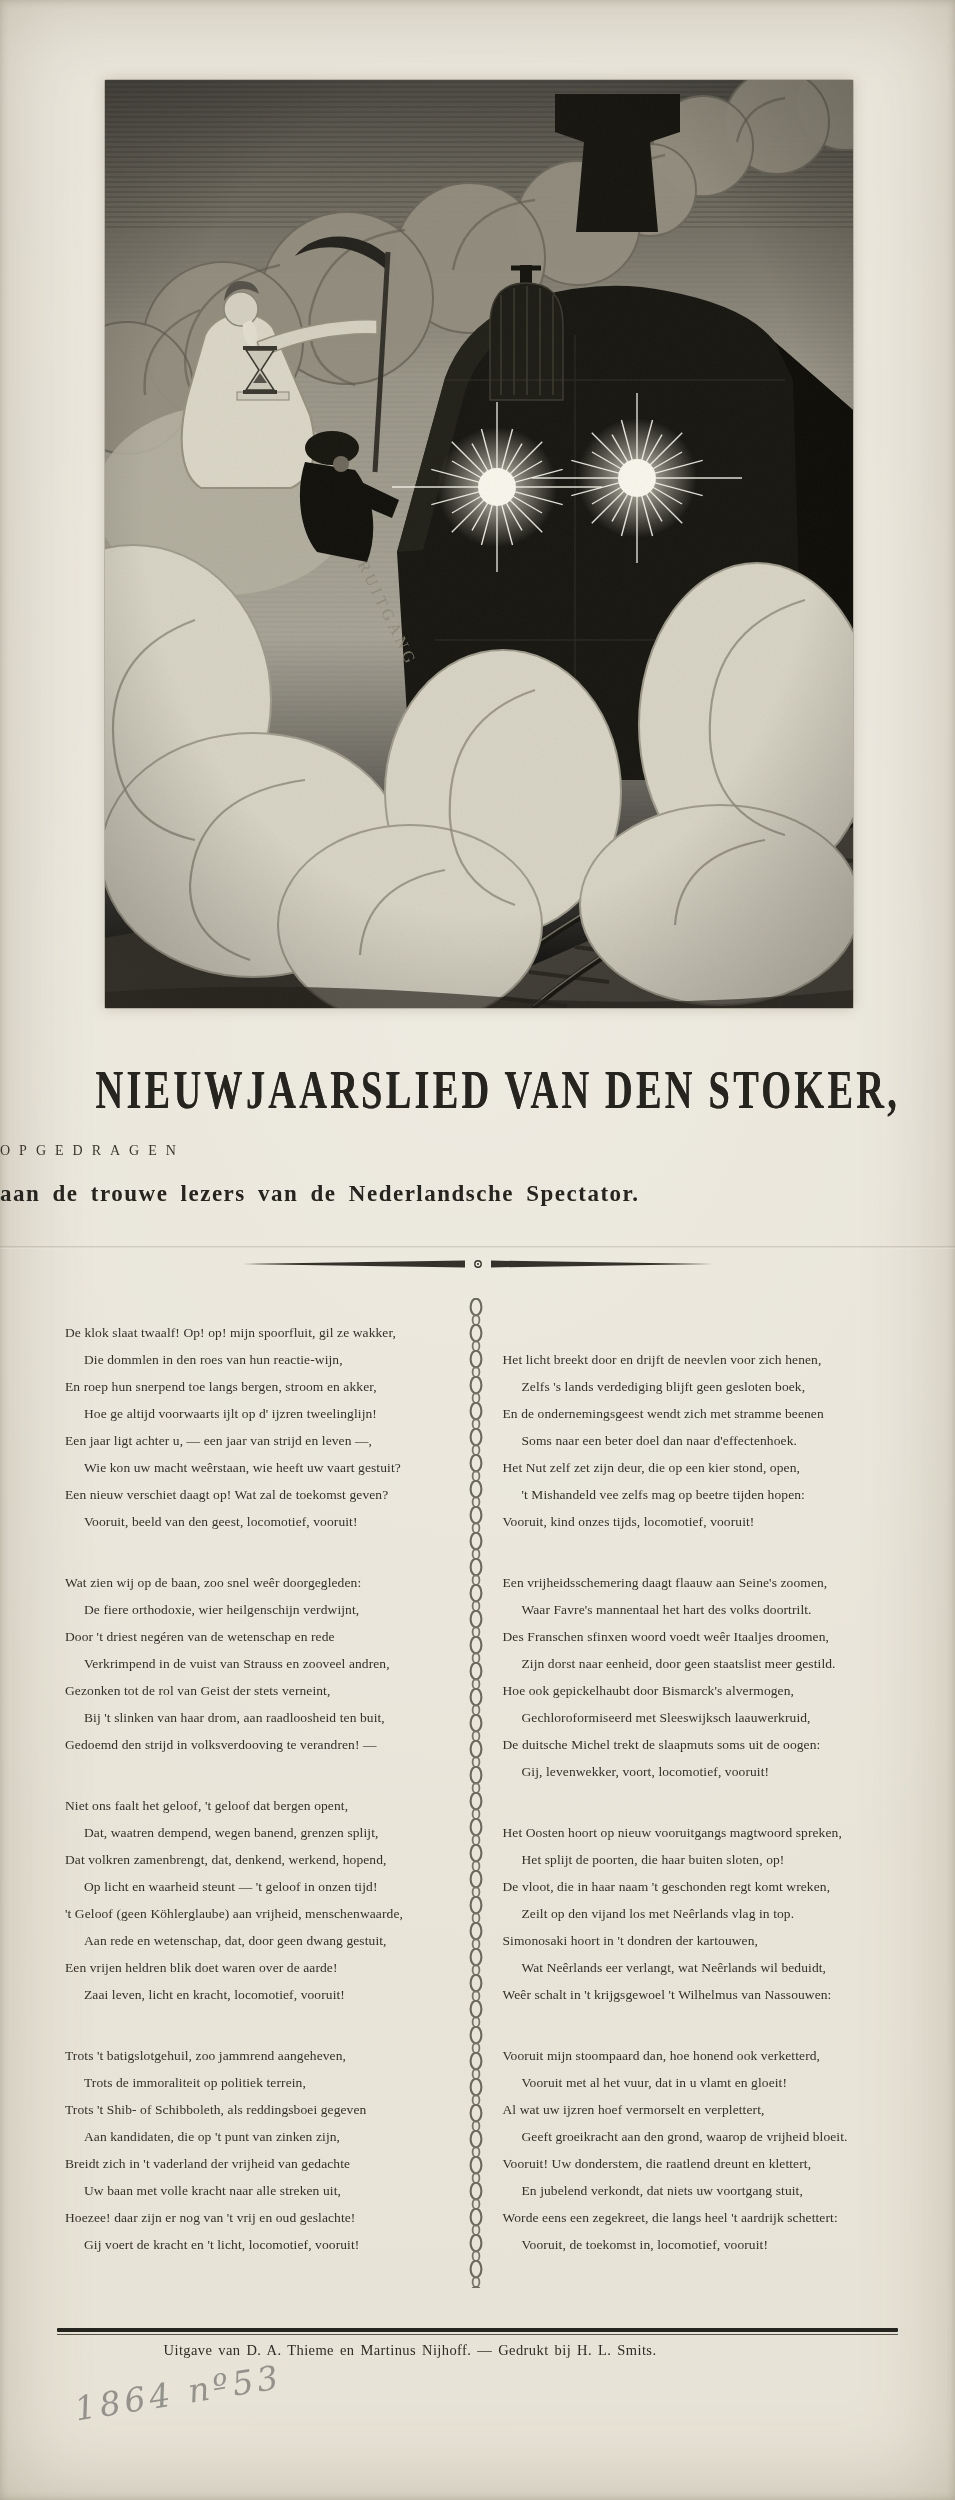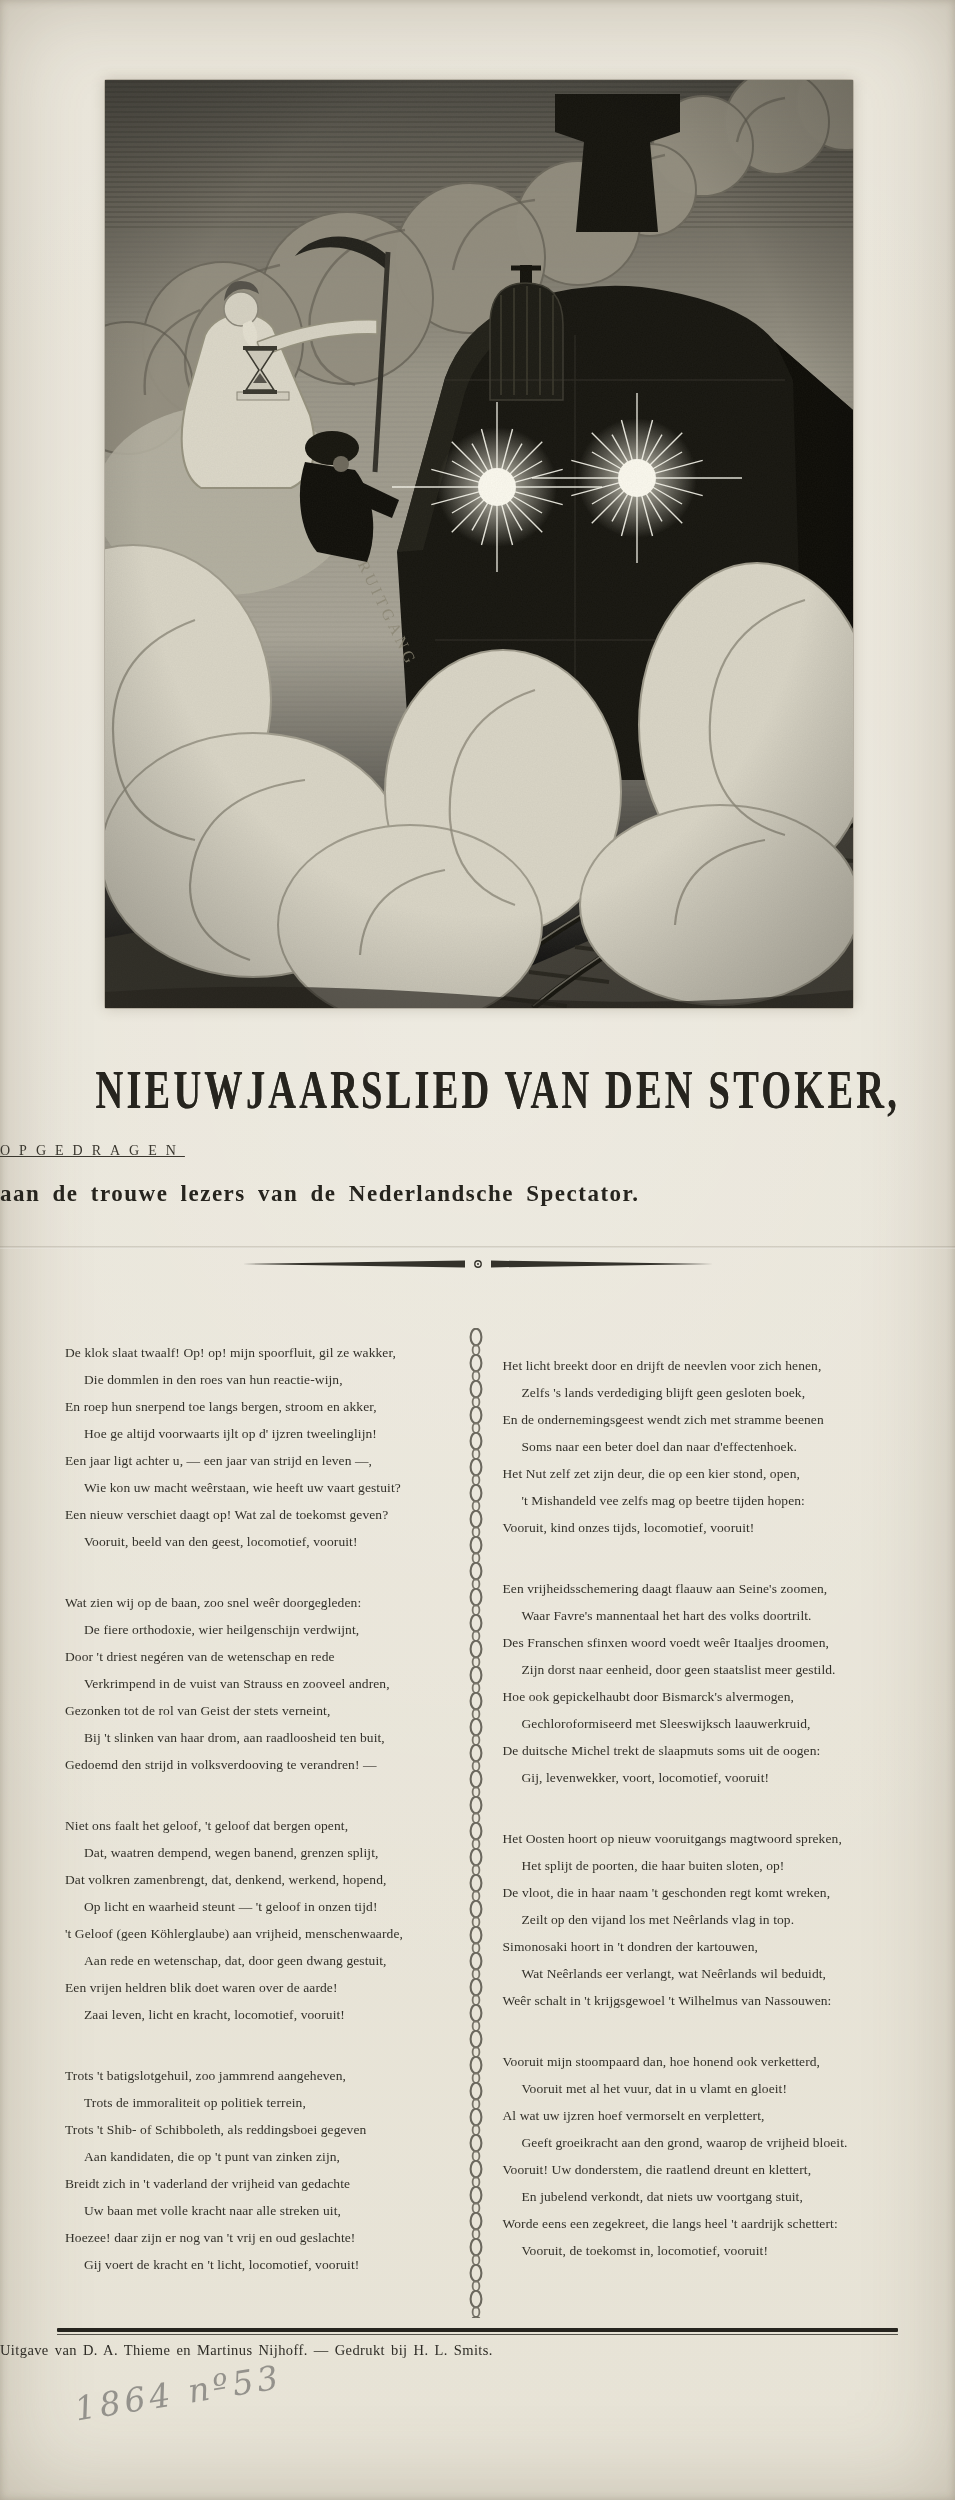--- a/index.html
+++ b/index.html
@@ -19,41 +19,41 @@
     box-shadow:0 0 0 1px rgba(120,112,95,.35), 0 0 14px rgba(90,80,60,.25);
   }
   .illustration svg{display:block;width:100%;height:100%;}
   
   .title-block{position:absolute;left:0;top:1062px;width:955px;text-align:left;}
   .main-title{
     margin:0;font-weight:700;font-size:48px;letter-spacing:4px;color:#26241e;
     transform:scale(.80,1.14);transform-origin:50% 50%;white-space:nowrap;
     text-shadow:0 0 .6px rgba(38,36,30,.7);
   }
-  .opgedragen{margin-top:26px;font-size:14px;letter-spacing:9px;color:#3a372f;text-decoration:underline;}
+  .opgedragen{margin-top:26px;font-size:14px;letter-spacing:9px;color:#3a372f;}
   .dedication{margin-top:22px;font-size:23px;font-weight:700;letter-spacing:1.5px;word-spacing:5px;color:#26241e;}
   .crease{position:absolute;left:0;top:1246px;width:955px;height:3px;
     background:linear-gradient(to bottom, rgba(90,80,60,.22), rgba(255,255,255,.30));}
   .swell-rule{position:absolute;left:243px;top:1256px;width:470px;height:12px;}
   
-  .poem{position:absolute;left:65px;top:1328px;width:830px;display:flex;align-items:center;}
+  .poem{position:absolute;left:65px;top:1298px;width:830px;display:flex;align-items:flex-end;}
   .col{width:397px;}
   .col.right{width:394px;margin-left:20px;}
   .chain{width:14px;margin-left:8px;flex:0 0 auto;}
   .stanza{margin:0 0 34px 0;}
   .verse-line{
     font-size:13.5px;line-height:27px;white-space:nowrap;color:#33312a;
     letter-spacing:.1px;
   }
   .verse-line:nth-of-type(even){padding-left:19px;}
   
   .imprint-rule{position:absolute;left:57px;top:2328px;width:841px;height:9px;}
   .imprint-rule .bar{height:4px;background:#26241e;border-radius:1px;}
   .imprint-rule .thin{height:1px;margin-top:2px;background:rgba(38,36,30,.75);}
-  .imprint{position:absolute;left:0;top:2342px;width:820px;text-align:left;
+  .imprint{position:absolute;left:0;top:2342px;width:820px;text-align:center;
     font-size:14.5px;letter-spacing:.4px;word-spacing:2px;color:#2e2c26;}
   
   .handwriting{
     position:absolute;left:72px;top:2390px;
     font-family:"DejaVu Serif", serif;font-style:italic;font-size:33px;
     color:#94928c;transform:rotate(-9deg);transform-origin:0 0;letter-spacing:4px;
   }
 </style>
 </head>
 <body>

